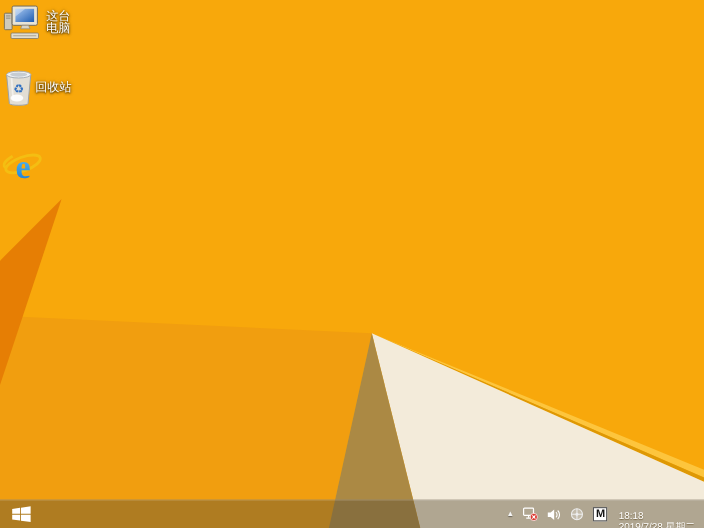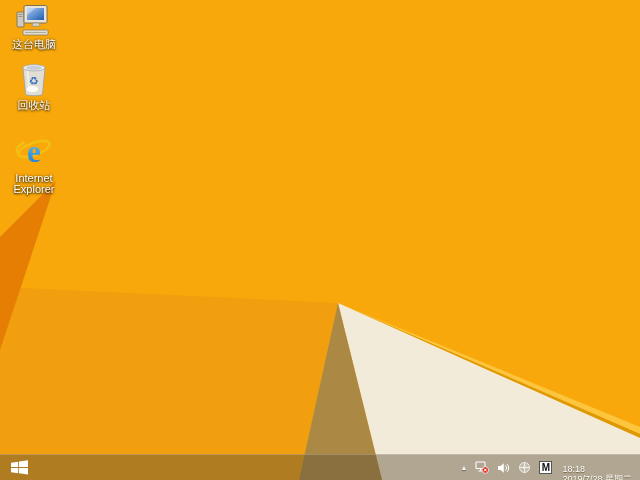--- a/index.html
+++ b/index.html
@@ -6,21 +6,21 @@
   .screen{
     position:relative;width:640px;height:480px;overflow:hidden;
     font-family:"Liberation Sans","DejaVu Sans",sans-serif;
     -webkit-font-smoothing:antialiased;
   }
   .wallpaper{position:absolute;inset:0;display:block;}
 
   
   .desk-icon{
     position:absolute;left:2px;width:64px;
-    display:flex;flex-direction:column;align-items:center;
+    display:flex;flex-direction:row;align-items:center;
     cursor:default;
   }
   .desk-icon .art{flex:0 0 auto;display:block;}
   .desk-icon .lbl{
     margin-top:2px;max-width:62px;
     font-size:11px;line-height:11px;text-align:center;color:#fff;
     text-shadow:0 1px 2px rgba(0,0,0,.85),0 0 3px rgba(0,0,0,.55);
   }
   #icon-this-pc{top:3px;}
   #icon-recycle{top:61px;}
@@ -109,21 +109,20 @@
       <defs>
         <linearGradient id="g-ie" x1="0" y1="0" x2="0" y2="1">
           <stop offset="0" stop-color="#6FD0F7"></stop>
           <stop offset="1" stop-color="#1173D2"></stop>
         </linearGradient>
       </defs>
       <ellipse cx="19" cy="16" rx="16.5" ry="6.2" fill="none" transform="rotate(-20 19 16)" stroke="#F4BE12" stroke-width="2.6"></ellipse>
       <text x="19" y="29" font-size="31" font-weight="bold" text-anchor="middle" fill="url(#g-ie)" font-family="'Liberation Serif','DejaVu Serif',serif">e</text>
       <path d="M3.4,19.5 A16.5,6.2 -20 0 1 9.5,9.0" fill="none" stroke="#F4BE12" stroke-width="2.6"></path>
     </svg>
-    <div class="lbl">Internet Explorer</div>
   </div>
 
   <div class="taskbar">
 
     <div class="start-btn">
       <svg width="17" height="15" viewBox="0 0 17 15">
         <g fill="#ffffff">
           <polygon points="0,2.7 7.2,1.7 7.2,7 0,7"></polygon>
           <polygon points="8,1.6 17,0.3 17,7 8,7"></polygon>
           <polygon points="0,7.9 7.2,7.9 7.2,13.2 0,12.2"></polygon>

